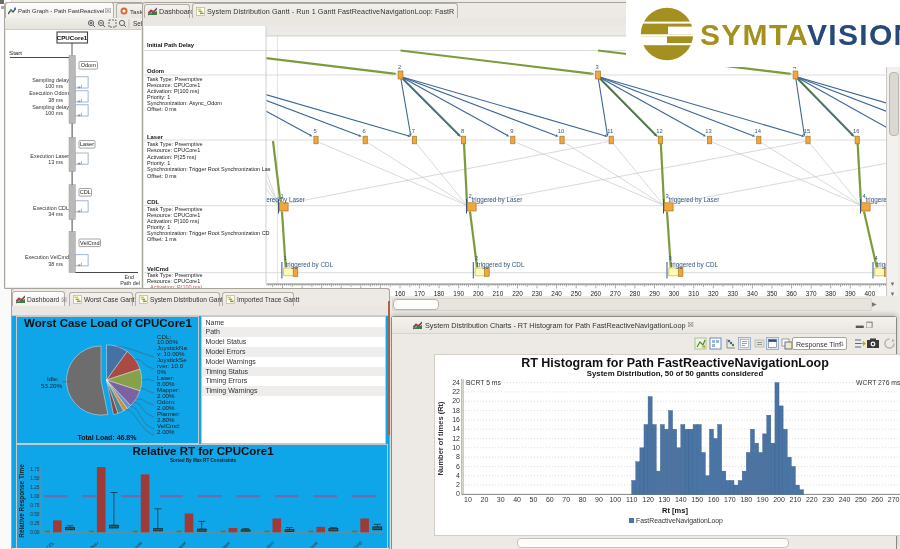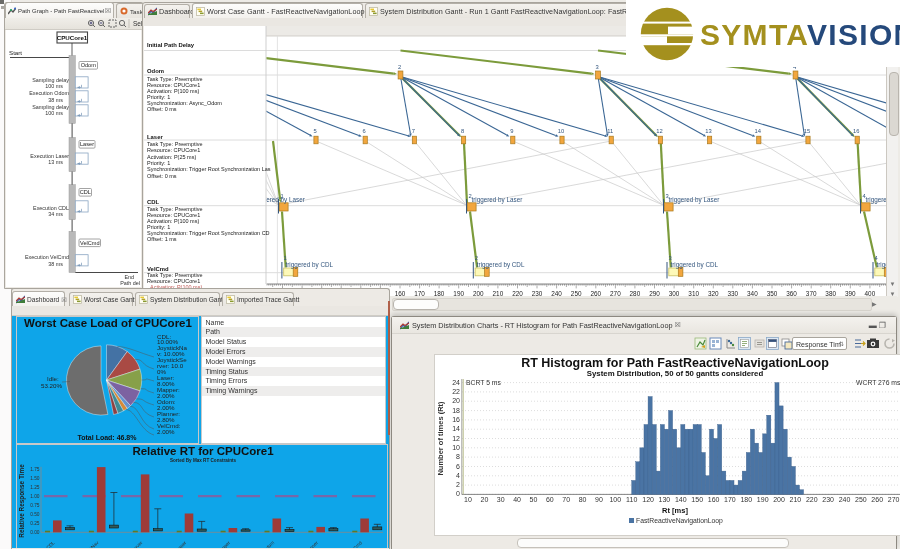--- a/index.html
+++ b/index.html
@@ -112,29 +112,20 @@
 </div>
 <div class="win" style="left:142px;top:2px;width:755px;height:294px;border:1px solid #a8a49c;border-radius:3px 0 0 0;box-sizing:border-box;">
 <div class="tabrow" style="left:1px;top:0;width:752px;height:15px;overflow:hidden;">
 <div class="tab" style="width:46px;flex:none;box-sizing:border-box">
         <svg width="9" height="9" viewBox="0 0 9 9" style="margin-right:2px;flex:none">
           <path d="M0 8 L3 4 L5 6 L9 1" stroke="#3a5fae" stroke-width="1.3" fill="none"></path>
           <path d="M0 7 L4 6 L9 4 L9 8 L0 8 z" fill="#3f7d3a"></path>
           <path d="M0 6 L3 3 L5 4.5 L9 2" stroke="#b03a30" stroke-width="1.1" fill="none"></path>
         </svg>
         <span style="font-size:7.2px">Dashboard</span>
-      </div>
-<div class="tab act" style="width:171px;flex:none;margin-left:2px;box-sizing:border-box">
-        <svg width="9" height="9" viewBox="0 0 9 9" style="margin-right:2px;flex:none">
-          <rect x="0.5" y="0.5" width="8" height="8" fill="#fffef2" stroke="#b8b49c" stroke-width="0.7"></rect>
-          <rect x="1.4" y="1.6" width="3.6" height="1.5" fill="#e8c832"></rect>
-          <rect x="2.6" y="3.6" width="3.6" height="1.5" fill="#b0a028"></rect>
-          <rect x="4.0" y="5.6" width="3.6" height="1.5" fill="#8a9a30"></rect>
-        </svg>
-        <span style="font-size:7.2px;letter-spacing:0.05px">Worst Case Gantt - FastReactiveNavigationLoop</span>
       </div>
 <div class="tab" style="flex:none;margin-left:2px">
         <svg width="9" height="9" viewBox="0 0 9 9" style="margin-right:2px;flex:none">
           <rect x="0.5" y="0.5" width="8" height="8" fill="#fffef2" stroke="#b8b49c" stroke-width="0.7"></rect>
           <rect x="1.4" y="1.6" width="3.6" height="1.5" fill="#e8c832"></rect>
           <rect x="2.6" y="3.6" width="3.6" height="1.5" fill="#b0a028"></rect>
           <rect x="4.0" y="5.6" width="3.6" height="1.5" fill="#8a9a30"></rect>
         </svg>
         <span style="font-size:7.2px;letter-spacing:0.05px">System Distribution Gantt - Run 1 Gantt FastReactiveNavigationLoop: FastR</span>
       </div>
@@ -860,21 +851,21 @@
 <line x1="360.3" y1="79.3" x2="360.3" y2="84.8" stroke="#222" stroke-width="0.7"></line>
 <line x1="356.8" y1="79.3" x2="363.8" y2="79.3" stroke="#222" stroke-width="0.7"></line>
 <rect x="355.8" y="81.9" width="9" height="2.9" fill="#2f5b5b" stroke="#111" stroke-width="0.6"></rect>
 <text x="345.3" y="98" font-size="4.8" fill="#333" text-anchor="end" transform="rotate(-45 345.3 98)">VelCmd</text>
 </svg>
       </div>
 </div>
 <div class="abs" style="left:375.5px;top:12px;width:2.5px;height:134px;background:#b0614a;z-index:5;"></div>
 </div>
 <div class="win" style="left:391px;top:316px;width:506px;height:233px;border:1px solid #8d8981;border-bottom:none;box-shadow:0 -2px 5px rgba(0,0,0,0.18);border-radius:3px 3px 0 0;box-sizing:border-box;z-index:25;">
-<div class="abs" style="left:0;top:0;width:504px;height:16px;background:linear-gradient(#f4f2ee,#e9e6e0);display:flex;align-items:center;padding:0 8px;box-sizing:border-box;font-size:7.3px;color:#333;">
+<div class="abs" style="left:0;top:0;width:504px;height:16px;background:linear-gradient(#f4f2ee,#e9e6e0);display:flex;align-items:center;padding:0 21px;box-sizing:border-box;font-size:7.3px;color:#333;">
       <svg width="9" height="9" viewBox="0 0 9 9" style="margin-right:3px;flex:none">
         <path d="M0 8 L3 4 L5 6 L9 1" stroke="#3a5fae" stroke-width="1.3" fill="none"></path>
         <path d="M0 7 L4 6 L9 4 L9 8 L0 8 z" fill="#3f7d3a"></path>
         <path d="M0 6 L3 3 L5 4.5 L9 2" stroke="#b03a30" stroke-width="1.1" fill="none"></path>
       </svg>
       <span>System Distribution Charts - RT Histogram for Path FastReactiveNavigationLoop</span>
       <span style="font-size:7px;color:#666;margin-left:2px">☒</span>
       <span style="margin-left:auto;color:#555;font-size:8px;letter-spacing:2px;">▬❐</span>
     </div>
 <div class="abs" style="left:0;top:16px;width:504px;height:20px;border-top:1px solid #d8d5cf;">

